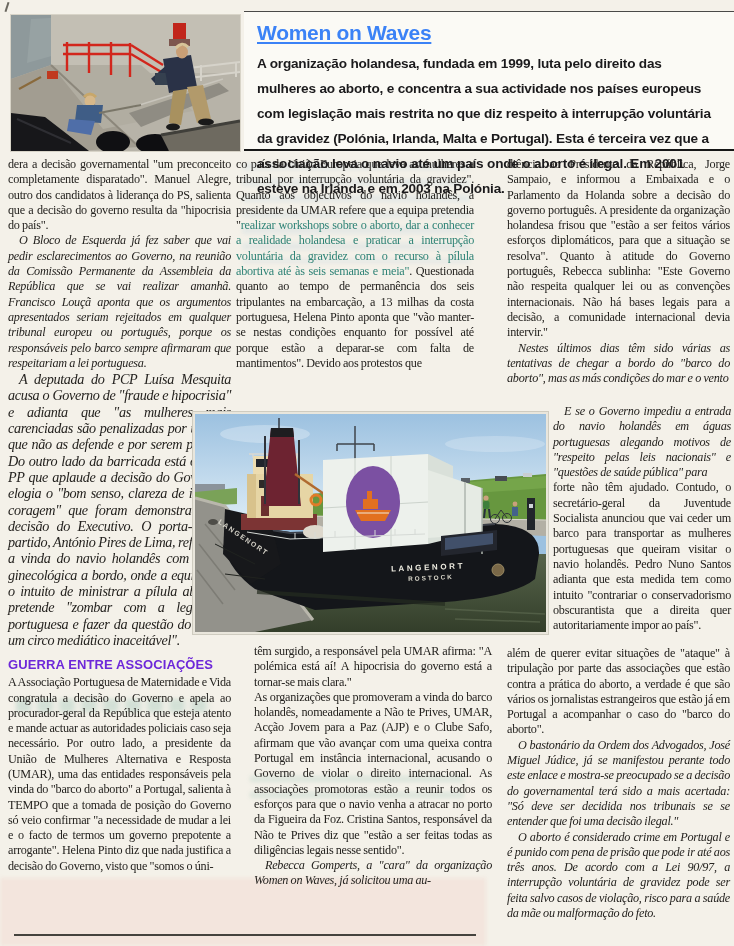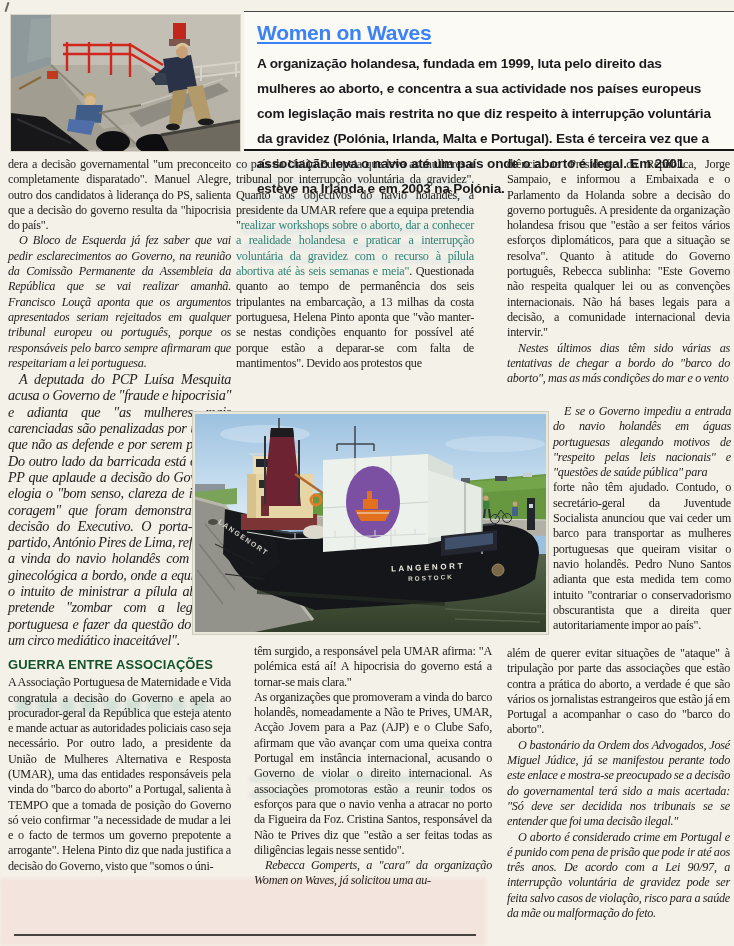--- a/index.html
+++ b/index.html
@@ -34,21 +34,21 @@
   .col3c{left:507px;top:646px;width:223px;}
   .body-p{
     margin:0;font-size:12.2px;line-height:15.3px;
     letter-spacing:-0.25px;word-spacing:-0.4px;
   }
   .ind{text-indent:11px;font-style:italic;}
   .large1{font-size:14.2px;line-height:16.3px;letter-spacing:-0.35px;}
   .green{color:#2f8376;}
   .red-head{
     margin:9px 0 3px 0;font-family:"Liberation Sans",sans-serif;
-    font-size:13px;font-weight:bold;color:#14532d;letter-spacing:0.1px;
+    font-size:13px;font-weight:bold;color:#6d28d9;letter-spacing:0.1px;
   }
   
   .dock-photo{
     position:absolute;left:10px;top:14px;width:229px;height:136px;margin:0;
     border:1px solid #d8d4c8;box-sizing:content-box;overflow:hidden;background:#b7b3a8;
   }
   .ship-photo{
     position:absolute;left:193px;top:412px;width:351px;height:218px;margin:0;
     border:2px solid #e9e6dc;outline:1px solid #cfccc0;overflow:hidden;background:#9cc1e0;
   }

